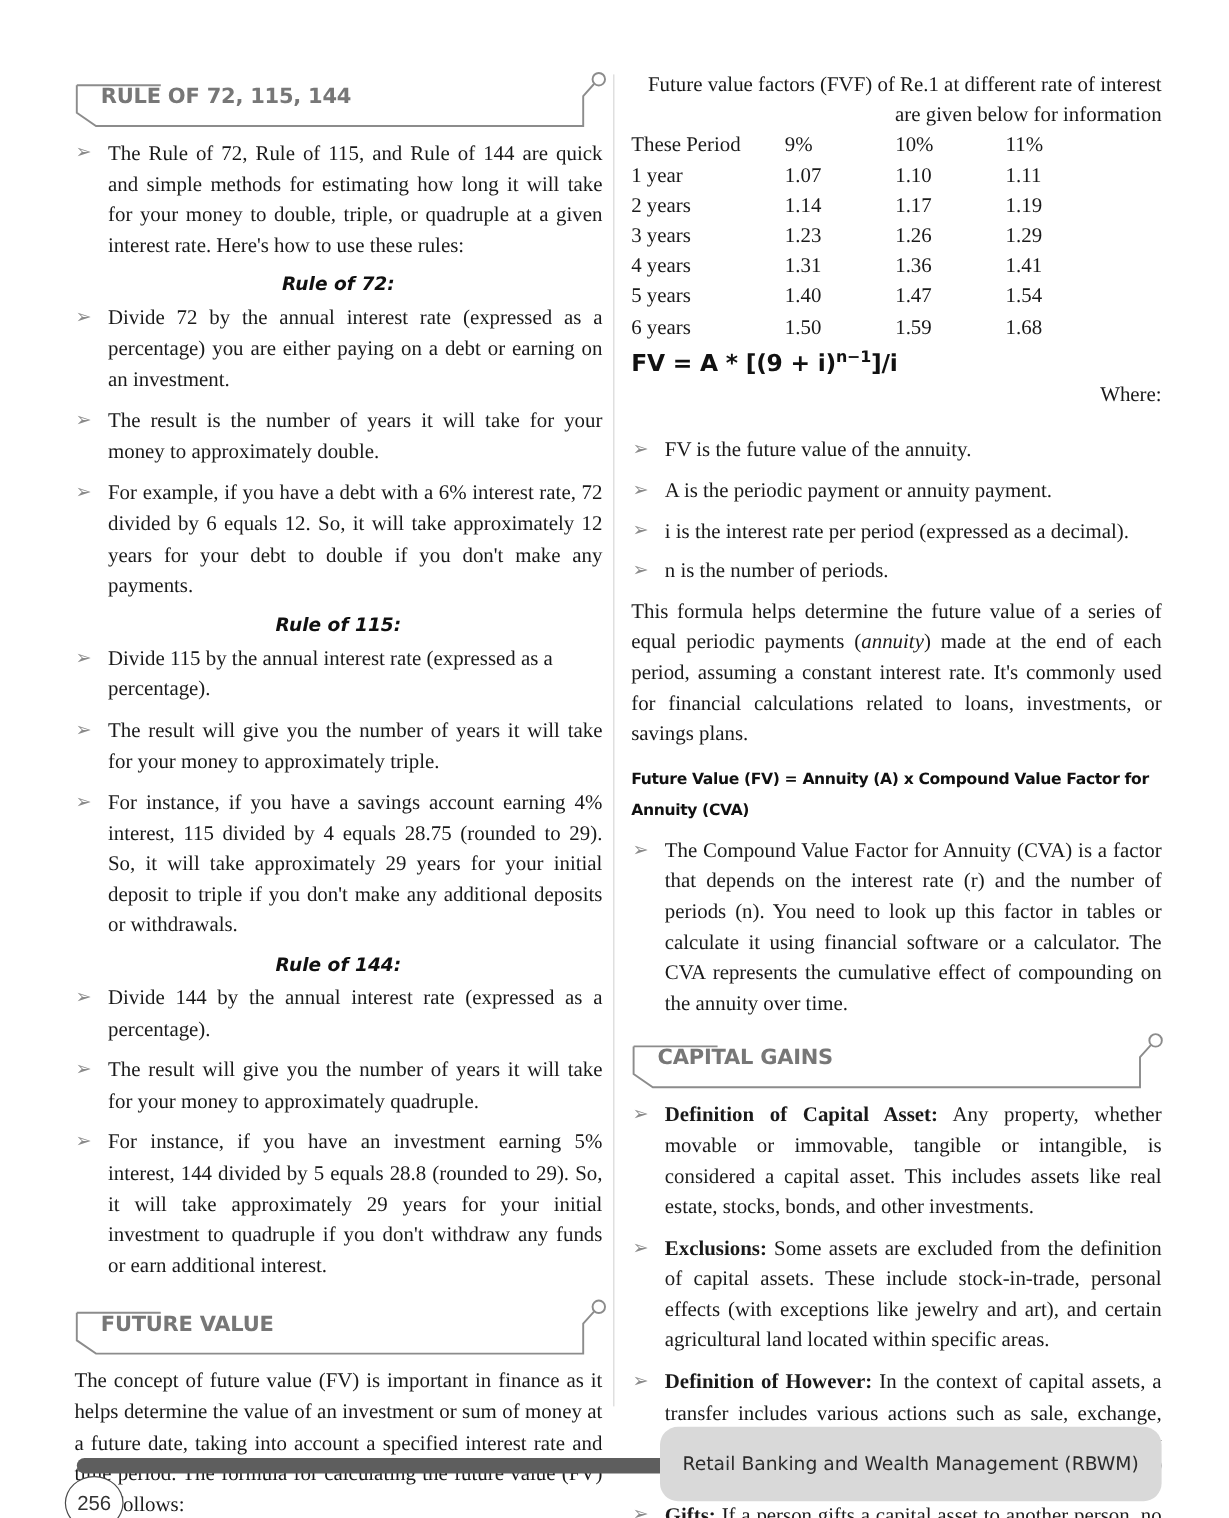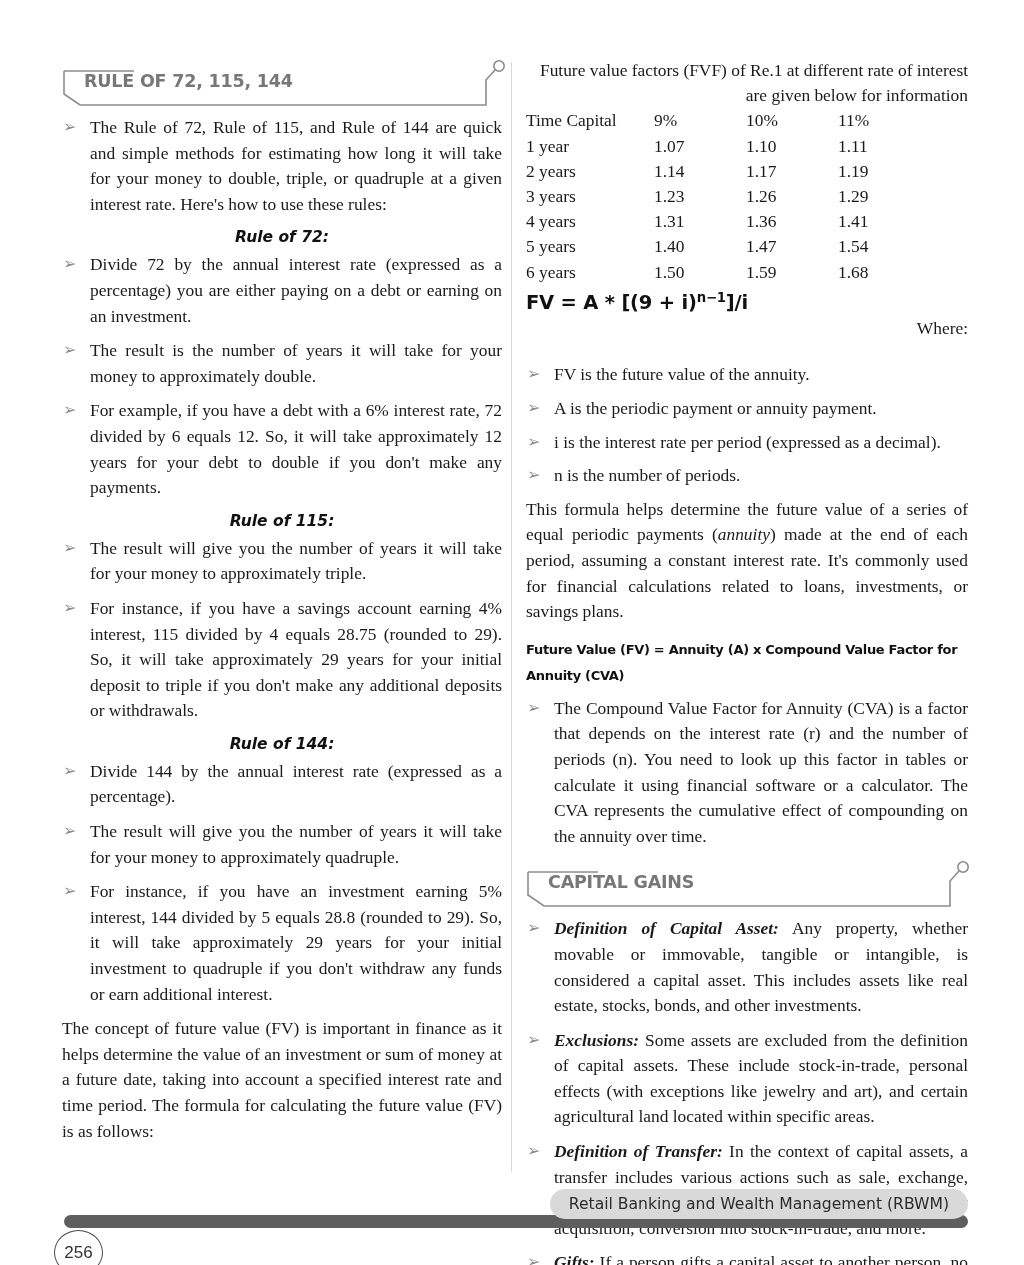--- a/index.html
+++ b/index.html
@@ -130,21 +130,21 @@
   ul.bul > li.nj { text-align: left; }
   ul.bul > li::before {
     content: "\27A2";
     position: absolute;
     left: 1px;
     top: -1px;
     color: #8a8a8a;
     font-size: 16px;
     font-family: "DejaVu Sans", sans-serif;
   }
-  ul.bul > li b { font-weight: bold; font-style: italic; }
+  ul.bul > li b { font-weight: bold; }
 
   
   .fvf-table {
     border-collapse: collapse;
     margin: 0;
     font-size: 17.4px;
     line-height: 25.2px;
   }
   .fvf-table td {
     padding: 0;
@@ -180,21 +180,21 @@
     font-family: Liberation Sans, sans-serif;
     font-size: 17px;
     color: #333;
     z-index: 3;
   }
   .footer-pill {
     position: absolute;
     right: 56px;
     top: 1189px;
     height: 30px;
-    padding: 0 19px;
+    padding: 16px 19px;
     background: #d9d9d9;
     border-radius: 15px;
     display: flex;
     align-items: center;
     font-family: "DejaVu Sans", "Liberation Sans", sans-serif;
     font-size: 15.6px;
     color: #2b2b2b;
     z-index: 2;
     white-space: nowrap;
   }
@@ -225,44 +225,53 @@
 
       <div class="subhead">Rule of 72:</div>
       <ul class="bul">
         <li>Divide 72 by the annual interest rate (expressed as a percentage) you are either paying on a debt or earning on an investment.</li>
         <li>The result is the number of years it will take for your money to approximately double.</li>
         <li>For example, if you have a debt with a 6% interest rate, 72 divided by 6 equals 12. So, it will take approximately 12 years for your debt to double if you don't make any payments.</li>
       </ul>
 
       <div class="subhead">Rule of 115:</div>
       <ul class="bul">
+        <li class="nj">Divide 115 by the annual interest rate (expressed as a percentage).</li>
         <li>The result will give you the number of years it will take for your money to approximately triple.</li>
         <li>For instance, if you have a savings account earning 4% interest, 115 divided by 4 equals 28.75 (rounded to 29). So, it will take approximately 29 years for your initial deposit to triple if you don't make any additional deposits or withdrawals.</li>
       </ul>
 
       <div class="subhead">Rule of 144:</div>
       <ul class="bul">
         <li>Divide 144 by the annual interest rate (expressed as a percentage).</li>
         <li>The result will give you the number of years it will take for your money to approximately quadruple.</li>
         <li>For instance, if you have an investment earning 5% interest, 144 divided by 5 equals 28.8 (rounded to 29). So, it will take approximately 29 years for your initial investment to quadruple if you don't withdraw any funds or earn additional interest.</li>
       </ul>
 
+      <div class="banner" style="margin-top:14px">
+        <svg width="445" height="50" viewBox="0 0 445 50">
+          <path d="M 2 13 L 2 36 L 18 47 L 424 47 L 424 22 L 433 12" fill="none" stroke="#8c8c8c" stroke-width="1.6" stroke-linejoin="miter"></path>
+          <path d="M 2 13 L 72 13" fill="none" stroke="#8c8c8c" stroke-width="1.6"></path>
+          <circle cx="437" cy="8" r="5.2" fill="none" stroke="#8c8c8c" stroke-width="1.6"></circle>
+        </svg>
+        <div class="banner-text">FUTURE VALUE</div>
+      </div>
 
       <p class="body">The concept of future value (FV) is important in finance as it helps determine the value of an investment or sum of money at a future date, taking into account a specified interest rate and time period. The formula for calculating the future value (FV) is as follows:</p>
 
     </div>
 
     <div class="col col-right">
 
       <p class="body nj" style="line-height:25.2px">Future value factors (FVF) of Re.1 at different rate of interest are given below for information</p>
 
       <table class="fvf-table">
         <tbody>
           <tr>
-            <td class="c0">Time Capital</td>
+            <td class="c0">These Period</td>
             <td class="c1">9%</td>
             <td class="c2">10%</td>
             <td class="c3">11%</td>
           </tr>
           <tr>
             <td class="c0">1 year</td>
             <td class="c1">1.07</td>
             <td class="c2">1.10</td>
             <td class="c3">1.11</td>
           </tr>
@@ -323,21 +332,21 @@
           <path d="M 2 13 L 2 36 L 18 47 L 424 47 L 424 22 L 433 12" fill="none" stroke="#8c8c8c" stroke-width="1.6" stroke-linejoin="miter"></path>
           <path d="M 2 13 L 72 13" fill="none" stroke="#8c8c8c" stroke-width="1.6"></path>
           <circle cx="437" cy="8" r="5.2" fill="none" stroke="#8c8c8c" stroke-width="1.6"></circle>
         </svg>
         <div class="banner-text">CAPITAL GAINS</div>
       </div>
 
       <ul class="bul" style="margin-top:8px">
         <li><b>Definition of Capital Asset:</b><span> Any property, whether movable or immovable, tangible or intangible, is considered a capital asset. This includes assets like real estate, stocks, bonds, and other investments.</span></li>
         <li><b>Exclusions:</b><span> Some assets are excluded from the definition of capital assets. These include stock-in-trade, personal effects (with exceptions like jewelry and art), and certain agricultural land located within specific areas.</span></li>
-        <li><b>Definition of Transfer:</b><span> In the context of capital assets, a transfer includes various actions such as sale, exchange, relinquishment, extinguishment of rights, compulsory acquisition, conversion into stock-in-trade, and more.</span></li>
+        <li><b>Definition of However:</b><span> In the context of capital assets, a transfer includes various actions such as sale, exchange, relinquishment, extinguishment of rights, compulsory acquisition, conversion into stock-in-trade, and more.</span></li>
         <li><b>Gifts:</b><span> If a person gifts a capital asset to another person, no capital gain arises for the donor. However, if the recipient subsequently transfers the gifted asset, capital gains will apply in their hands. The cost of acquisition for the recipient is the same as that of the donor, and the holding period starts from the date of acquisition by the donor.</span></li>
       </ul>
 
     </div>
   </div>
 
   <div class="footer-bar"></div>
   <div class="page-num">256</div>
   <div class="footer-pill">Retail Banking and Wealth Management (RBWM)</div>
 

